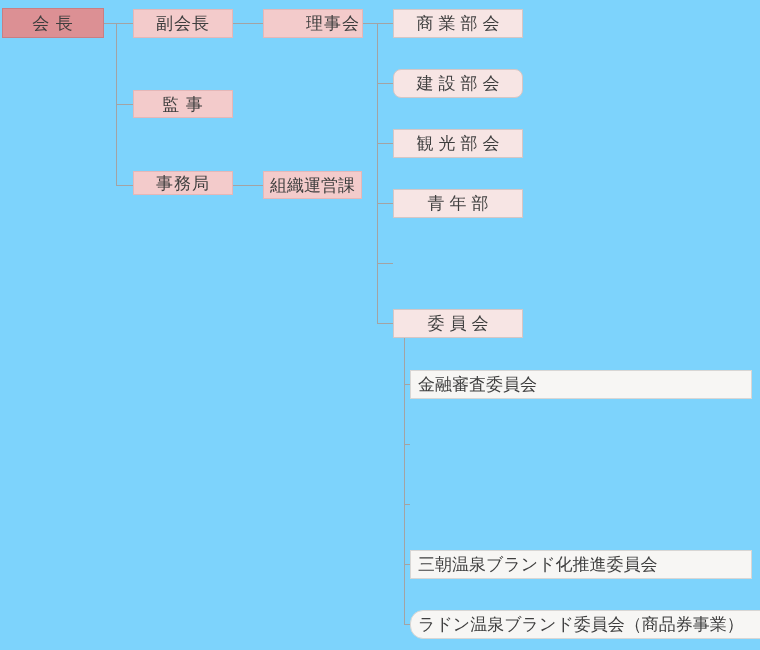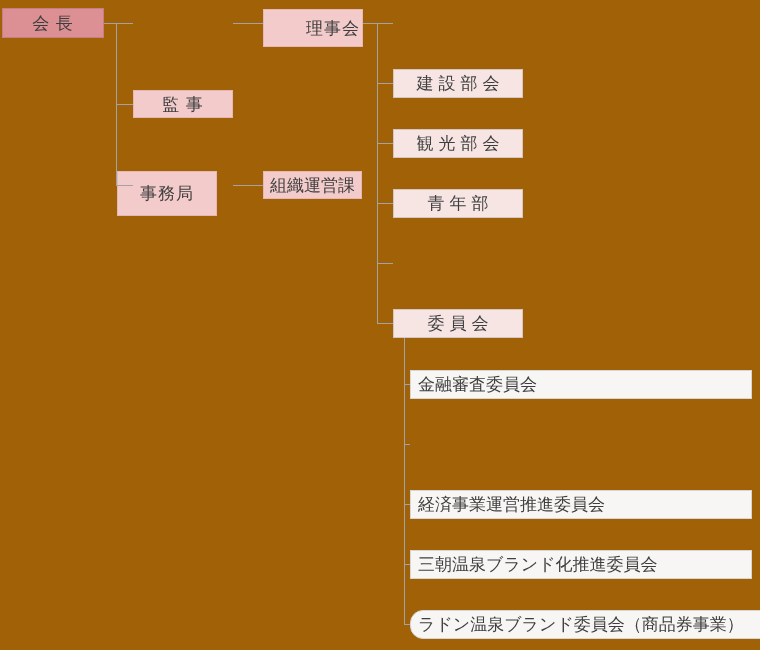--- a/index.html
+++ b/index.html
@@ -4,21 +4,21 @@
 <style>
   html, body { margin: 0; padding: 0; }
   body {
     font-family: "Liberation Sans", "DejaVu Sans", sans-serif;
     background: #ffffff;
   }
   #chart {
     position: relative;
     width: 760px;
     height: 650px;
-    background: #a16207;
+    background: #7dd3fc;
     overflow: hidden;
   }
   .node {
     position: absolute;
     box-sizing: border-box;
     display: flex;
     align-items: center;
     justify-content: center;
     font-size: 17px;
     line-height: 1;
@@ -53,43 +53,44 @@
     background: #a3a3a3;
   }
 </style>
 </head>
 <body>
 
 <div id="chart">
 
   <div class="node lv1" style="left:2px; top:8px; width:102px; height:30px;">会 長</div>
 
+  <div class="node lv2" style="left:133px; top:9px; width:100px; height:29px;">副会長</div>
 
-  <div class="node lv2" style="left:263px; top:9px; width:100px; height:38px;padding-left:40px;">理事会</div>
+  <div class="node lv2" style="left:263px; top:9px; width:100px; height:29px;padding-left:40px;">理事会</div>
 
   <div class="node lv2" style="left:133px; top:90px; width:100px; height:28px;">監 事</div>
 
-  <div class="node lv2" style="left:117px; top:171px; width:100px; height:45px;text-align:right;">事務局</div>
+  <div class="node lv2" style="left:133px; top:171px; width:100px; height:24px;text-align:right;">事務局</div>
 
   <div class="node lv2" style="left:263px; top:171px; width:99px; height:28px; letter-spacing:0;">組織運営課</div>
 
+  <div class="node lv3" style="left:393px; top:9px; width:130px; height:29px;">商業部会</div>
 
-  <div class="node lv3" style="left:393px; top:69px; width:130px; height:29px;">建設部会</div>
+  <div class="node lv3" style="left:393px; top:69px; width:130px; height:29px;border-radius:8px;">建設部会</div>
 
   <div class="node lv3" style="left:393px; top:129px; width:130px; height:29px;">観光部会</div>
 
   <div class="node lv3" style="left:393px; top:189px; width:130px; height:29px;">青年部</div>
 
 
   <div class="node lv3" style="left:393px; top:309px; width:130px; height:29px;">委員会</div>
 
   <div class="node committee" style="left:410px; top:370px; width:342px; height:29px;">金融審査委員会</div>
 
 
-  <div class="node committee" style="left:410px; top:490px; width:342px; height:29px;">経済事業運営推進委員会</div>
 
   <div class="node committee" style="left:410px; top:550px; width:342px; height:29px;">三朝温泉ブランド化推進委員会</div>
 
   <div class="node committee" style="left:410px; top:610px; width:390px; height:29px;border-radius:13px;">ラドン温泉ブランド委員会（商品券事業）</div>
 
   <div class="line" style="left:104px; top:23px; width:13px; height:1px;"></div>
   <div class="line" style="left:116px; top:23px; width:1px; height:163px;"></div>
   <div class="line" style="left:117px; top:23px; width:16px; height:1px;"></div>
   <div class="line" style="left:116px; top:104px; width:17px; height:1px;"></div>
   <div class="line" style="left:116px; top:185px; width:17px; height:1px;"></div>

